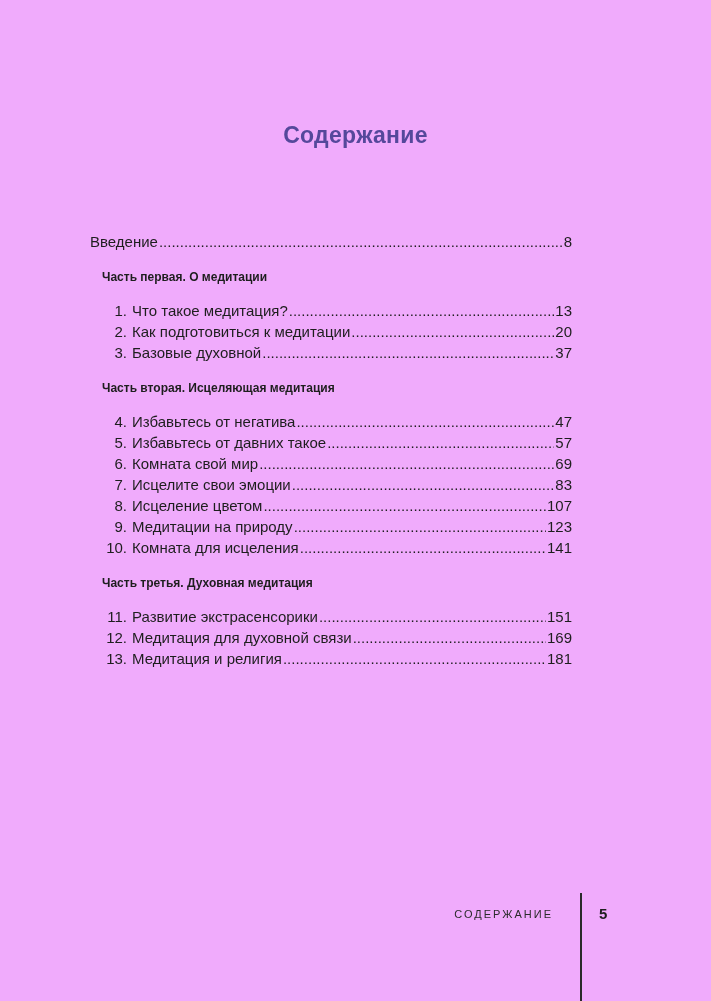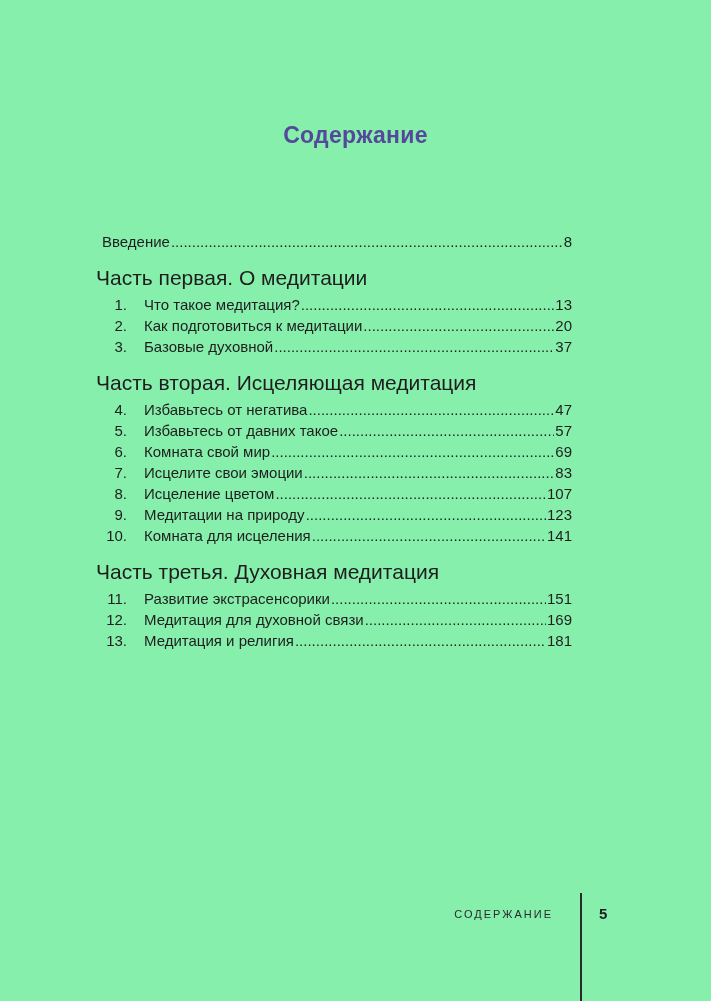--- a/index.html
+++ b/index.html
@@ -5,21 +5,21 @@
   html, body {
     margin: 0;
     padding: 0;
     background: #e9e9e9;
   }
   .page {
     position: relative;
     width: 711px;
     height: 1001px;
     margin: 0 auto;
-    background: #86efac;
+    background: #f0abfc;
     overflow: hidden;
     font-family: "Liberation Sans", sans-serif;
     color: #1e1e1e;
   }
   .page-title {
     position: absolute;
     top: 122px;
     left: 0;
     width: 100%;
     margin: 0;
@@ -44,44 +44,43 @@
     line-height: 21px;
   }
   .toc-num {
     flex: 0 0 37px;
     text-align: right;
     margin-right: 5px;
     white-space: nowrap;
   }
   .toc-title {
     white-space: nowrap;
-    margin-left: 12px;
   }
   .toc-dots {
     flex: 1 1 auto;
     overflow: hidden;
     white-space: nowrap;
     margin: 0 1px;
     min-width: 10px;
   }
   .toc-dots::after {
     content: "........................................................................................................................................................................................................................................";
   }
   .toc-page {
     white-space: nowrap;
     text-align: right;
   }
   .toc-section {
     margin-top: 15px;
   }
   .part-heading {
-    font-size: 21px;
-    font-weight: 400;
+    font-size: 12px;
+    font-weight: 700;
     line-height: 21px;
-    margin: 6px;
+    margin: 12px;
   }
   .footer-label {
     position: absolute;
     top: 908px;
     right: 158px;
     font-size: 11px;
     font-weight: 500;
     letter-spacing: 2px;
     color: #2b2b2b;
   }

